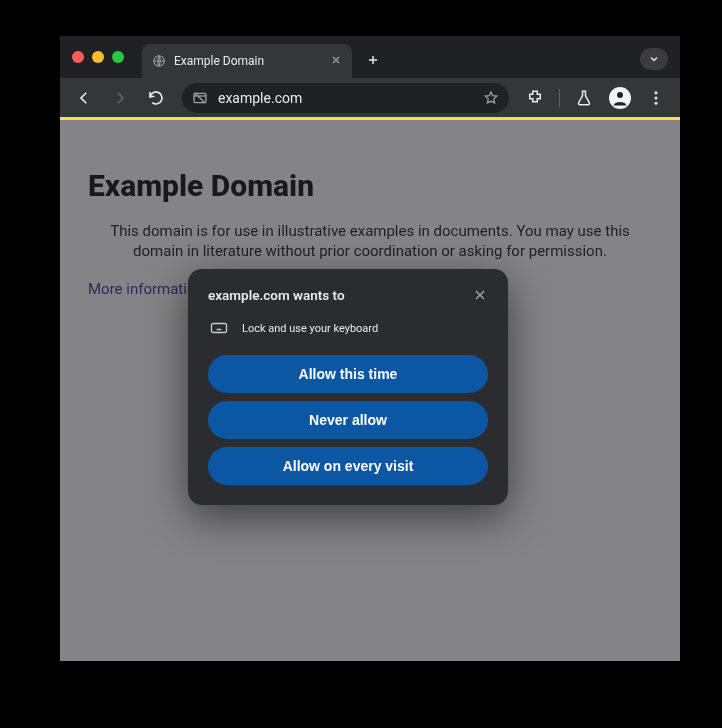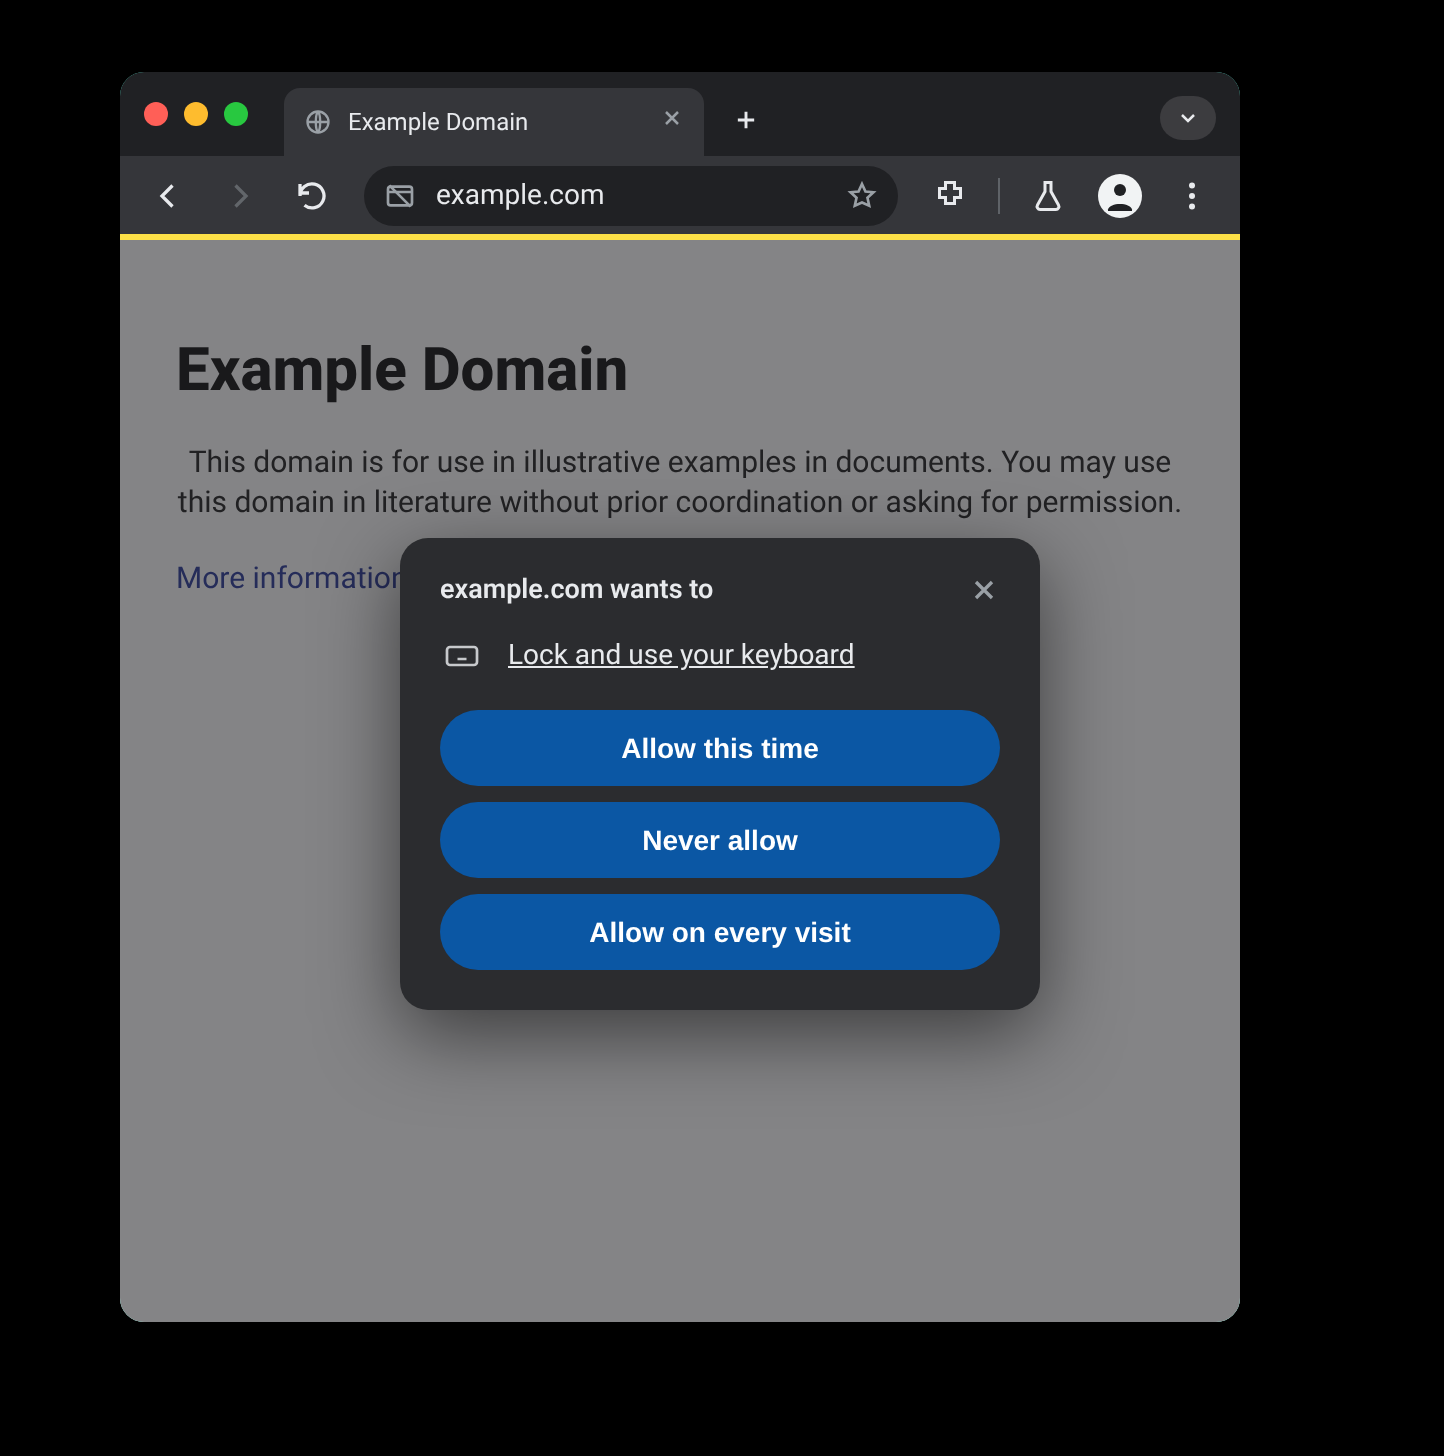--- a/index.html
+++ b/index.html
@@ -7,24 +7,24 @@
       width: 722px;
       height: 728px;
       background: #000;
       font-family: -apple-system, BlinkMacSystemFont, "Segoe UI", Roboto, Arial, sans-serif;
       overflow: hidden;
     }
     .window {
       position: absolute;
       left: 60px;
       top: 36px;
-      width: 560px;
+      width: 620px;
       height: 625px;
       background: #5eead4;
-      border-radius: 12px;
+      border-radius: 0;
       box-shadow: 0 20px 60px rgba(0,0,0,0.6);
       overflow: hidden;
     }
     .titlebar {
       height: 42px;
       background: #202124;
       display: flex;
       align-items: center;
       padding: 0 12px;
       gap: 8px;
@@ -104,40 +104,40 @@
     .page h1 { font-size: 30px; font-weight: 800; margin-bottom: 18px; color: #111; }
     .page p { font-size: 15px; line-height: 1.35; color: #222; text-align: center; }
     .page a.link { display: inline-block; margin-top: 18px; color: #2a3a99; font-size: 15px; text-decoration: none; }
     .overlay {
       position: absolute;
       left: 0; top: 84px; right: 0; bottom: 0;
       background: rgba(32,33,36,0.55);
     }
     .dialog {
       position: absolute;
-      left: 140px;
+      left: 128px;
       top: 233px;
       width: 320px;
       background: #2b2c2f;
       border-radius: 14px;
       box-shadow: 0 12px 40px rgba(0,0,0,0.55);
       padding: 18px 20px 20px;
       color: #e8eaed;
     }
     .dialog-head {
       display: flex;
       align-items: center;
       justify-content: space-between;
       margin-bottom: 16px;
     }
     .dialog-title { font-size: 13.5px; font-weight: 600; }
     .dialog-close { color: #9aa0a6; cursor: pointer; display: flex; }
     .perm-row { display: flex; align-items: center; gap: 14px; margin: 4px 0 18px 2px; }
     .perm-row .kbd-icon { color: #c7c9cc; display: flex; }
-    .perm-text { font-size: 14px; color: #e8eaed; text-decoration: underline; }
+    .perm-text { font-size: 11px; color: #e8eaed; }
     .dlg-btn {
       display: flex; align-items: center; justify-content: center;
       height: 38px; width: 100%;
       border-radius: 19px;
       background: #0b57a4;
       color: #fff;
       font-size: 14px;
       font-weight: 600;
       margin-top: 8px;
       cursor: pointer;

